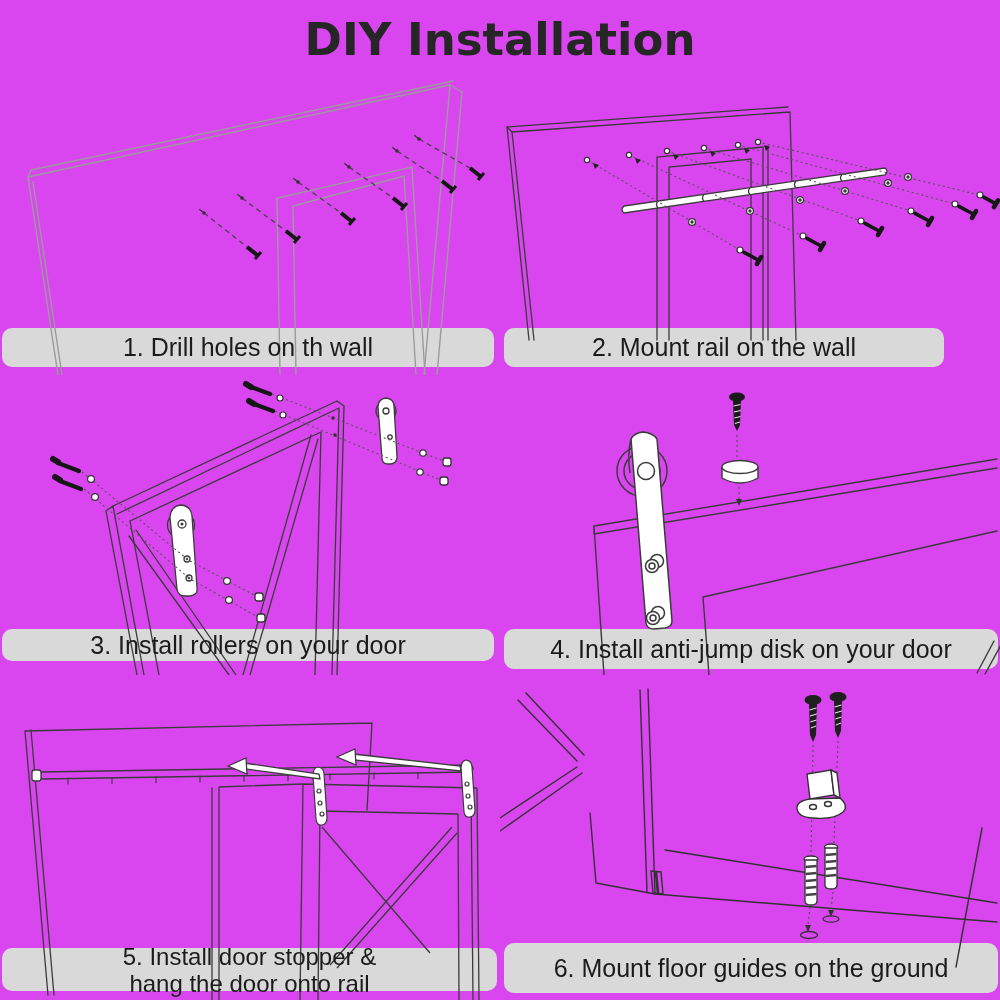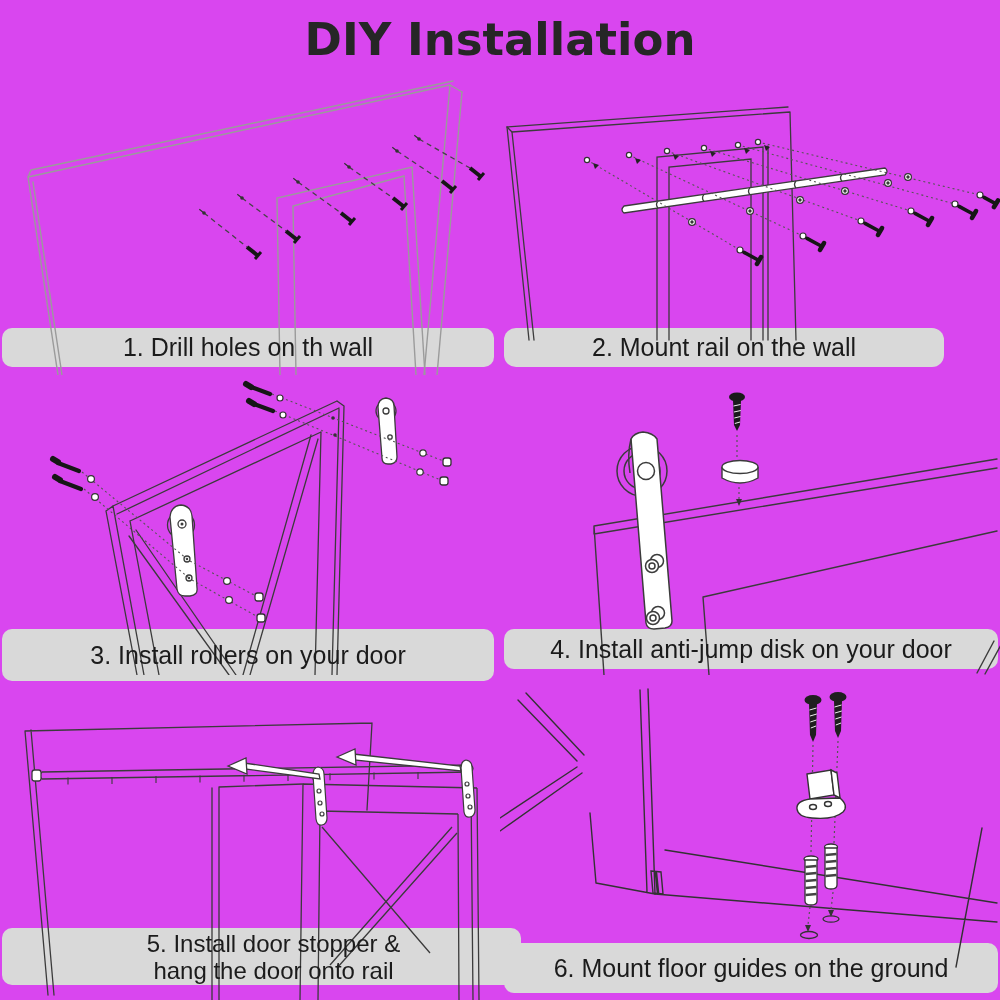--- a/index.html
+++ b/index.html
@@ -14,24 +14,24 @@
          display:flex;align-items:center;justify-content:center;
          font-family:"DejaVu Sans",sans-serif;font-weight:700;font-size:45px;
          letter-spacing:0px;color:var(--title-text);z-index:3;}
   .bar{position:absolute;background:var(--caption-bar);border-radius:10px;z-index:1;}
   .cap{position:absolute;display:flex;align-items:center;justify-content:center;
        text-align:center;font-weight:400;font-size:25px;color:var(--caption-text);
        white-space:pre-line;line-height:27px;z-index:3;}
   .art{position:absolute;z-index:2;pointer-events:none;}
   
   #bar1,#cap1{left:2px;top:328px;width:492px;height:39px;}
-  #bar2,#cap2{left:504px;top:328px;width:440px;height:39px;border-radius:12px;}
-  #bar3,#cap3{left:2px;top:629px;width:492px;height:52px;}
+  #bar2,#cap2{left:504px;top:328px;width:440px;height:39px;}
+  #bar3,#cap3{left:2px;top:629px;width:492px;height:32px;}
   #bar4,#cap4{left:504px;top:629px;width:494px;height:40px;}
-  #bar5,#cap5{left:2px;top:928px;width:495px;height:57px;padding-left:24px;}
+  #bar5,#cap5{left:2px;top:948px;width:495px;height:43px;}
   #bar6,#cap6{left:504px;top:943px;width:494px;height:50px;}
   #cap5{font-size:24px;}
 </style>
 </head>
 <body>
 
 <div id="page">
 
   <div id="title">DIY Installation</div>
 

